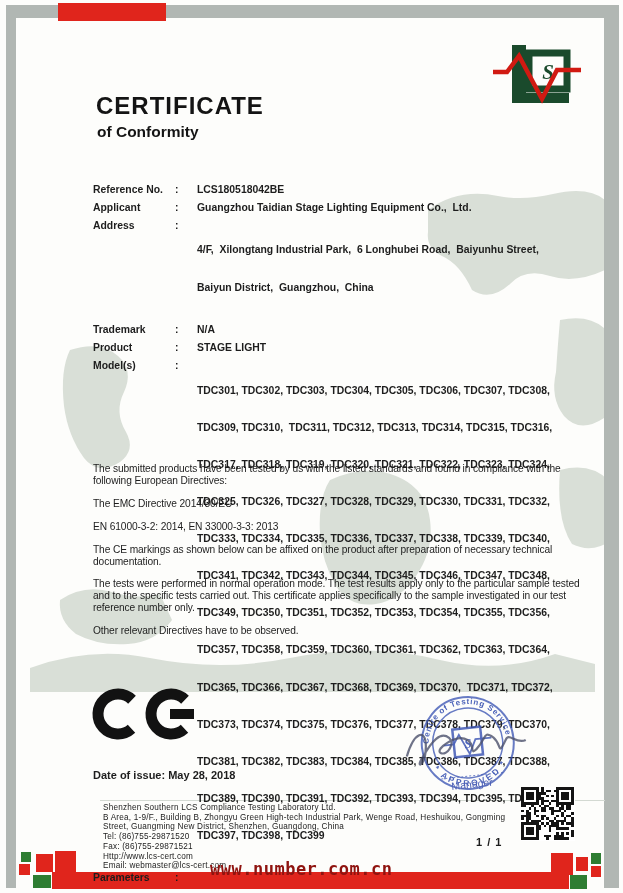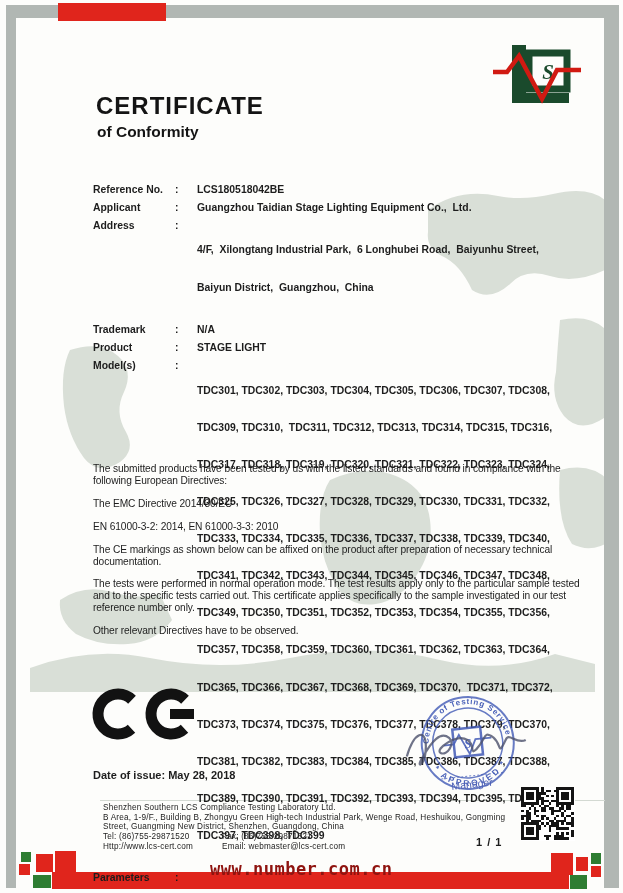--- a/index.html
+++ b/index.html
@@ -34,21 +34,21 @@
   .std2{margin-bottom:11px !important;}
   .date-line{left:93px;top:769px;font-size:11px;font-weight:bold;}
   
   .ce{left:92px;top:676px;z-index:5;}
   .lcs-logo{left:489px;top:36px;z-index:5;}
   .stamp{left:398px;top:688px;z-index:6;transform:rotate(-6deg);opacity:.93;}
   .qr{left:521px;top:787px;width:54px;height:54px;z-index:5;background:#fff;}
   .qr i{position:absolute;width:2.6px;height:2.6px;background:#141414;}
   
   .footer{left:103px;top:803px;width:470px;font-size:8.2px;line-height:9.7px;letter-spacing:0.2px;color:#222;z-index:5;}
-  .footer .pair{display:flex;}
+  .footer .pair{display:flex;flex-direction:column;}
   .footer .pair span:first-child{width:119px;flex:none;}
   .page-num{left:476px;top:836px;font-size:11px;font-weight:bold;letter-spacing:1px;z-index:5;}
   .watermark{left:210px;top:859px;font-family:"DejaVu Sans Mono",monospace;font-weight:bold;
              font-size:17px;color:#8f1410;letter-spacing:0.5px;z-index:7;}
 </style>
 </head>
 <body>
 
 <div class="page">
 
@@ -143,21 +143,21 @@
     </div>
     <div class="row">
       <span class="lbl">Parameters</span>
       <span class="colon">:</span>
     </div>
   </div>
 
   <div class="abs content paras">
     <p>The submitted products have been tested by us with the listed standards and found in compliance with the following European Directives:</p>
     <p class="bold">The EMC Directive 2014/30/EU</p>
-    <p class="bold std2">EN 61000-3-2: 2014,  EN 61000-3-3: 2010</p>
+    <p class="bold std2">EN 61000-3-2: 2014,  EN 33000-3-3: 2013</p>
     <p>The CE markings as shown below can be affixed on the product after preparation of necessary technical documentation.</p>
     <p>The tests were performed in normal operation mode. The test results apply only to the particular sample tested and to the specific tests carried out. This certificate applies specifically to the sample investigated in our test reference number only.</p>
     <p>Other relevant Directives have to be observed.</p>
   </div>
 
   <svg class="abs ce" width="105" height="76" viewBox="0 0 105 76">
     <circle cx="26" cy="38" r="20" fill="none" stroke="#121212" stroke-width="11" stroke-dasharray="92.5 33.2" transform="rotate(47.5 26 38)"></circle>
     <circle cx="79" cy="38" r="20" fill="none" stroke="#121212" stroke-width="11" stroke-dasharray="92.5 33.2" transform="rotate(47.5 79 38)"></circle>
     <rect x="78" y="33" width="24" height="10" fill="#121212"></rect>
   </svg>

